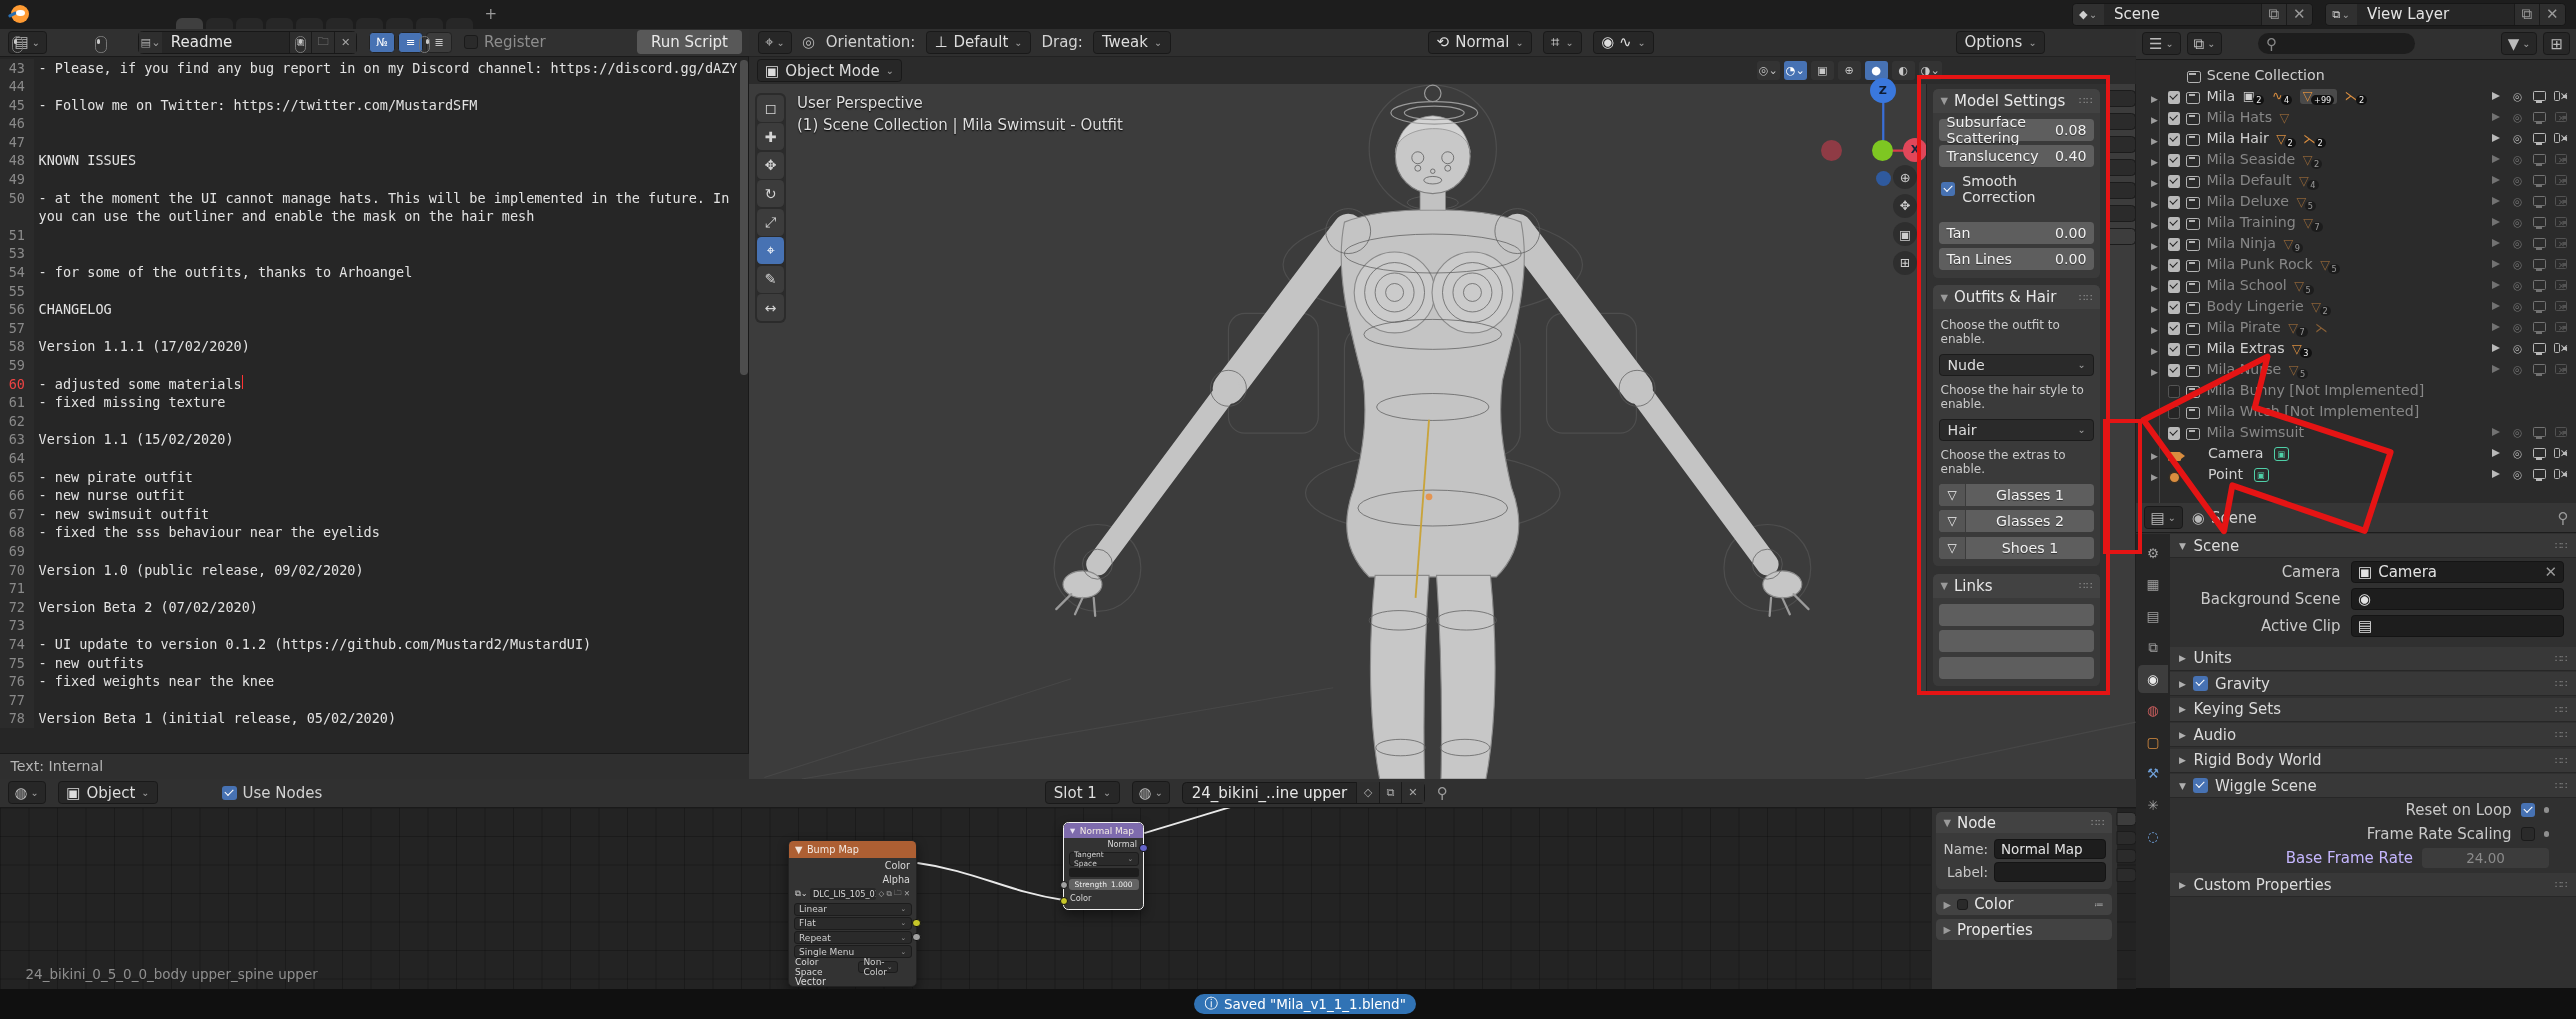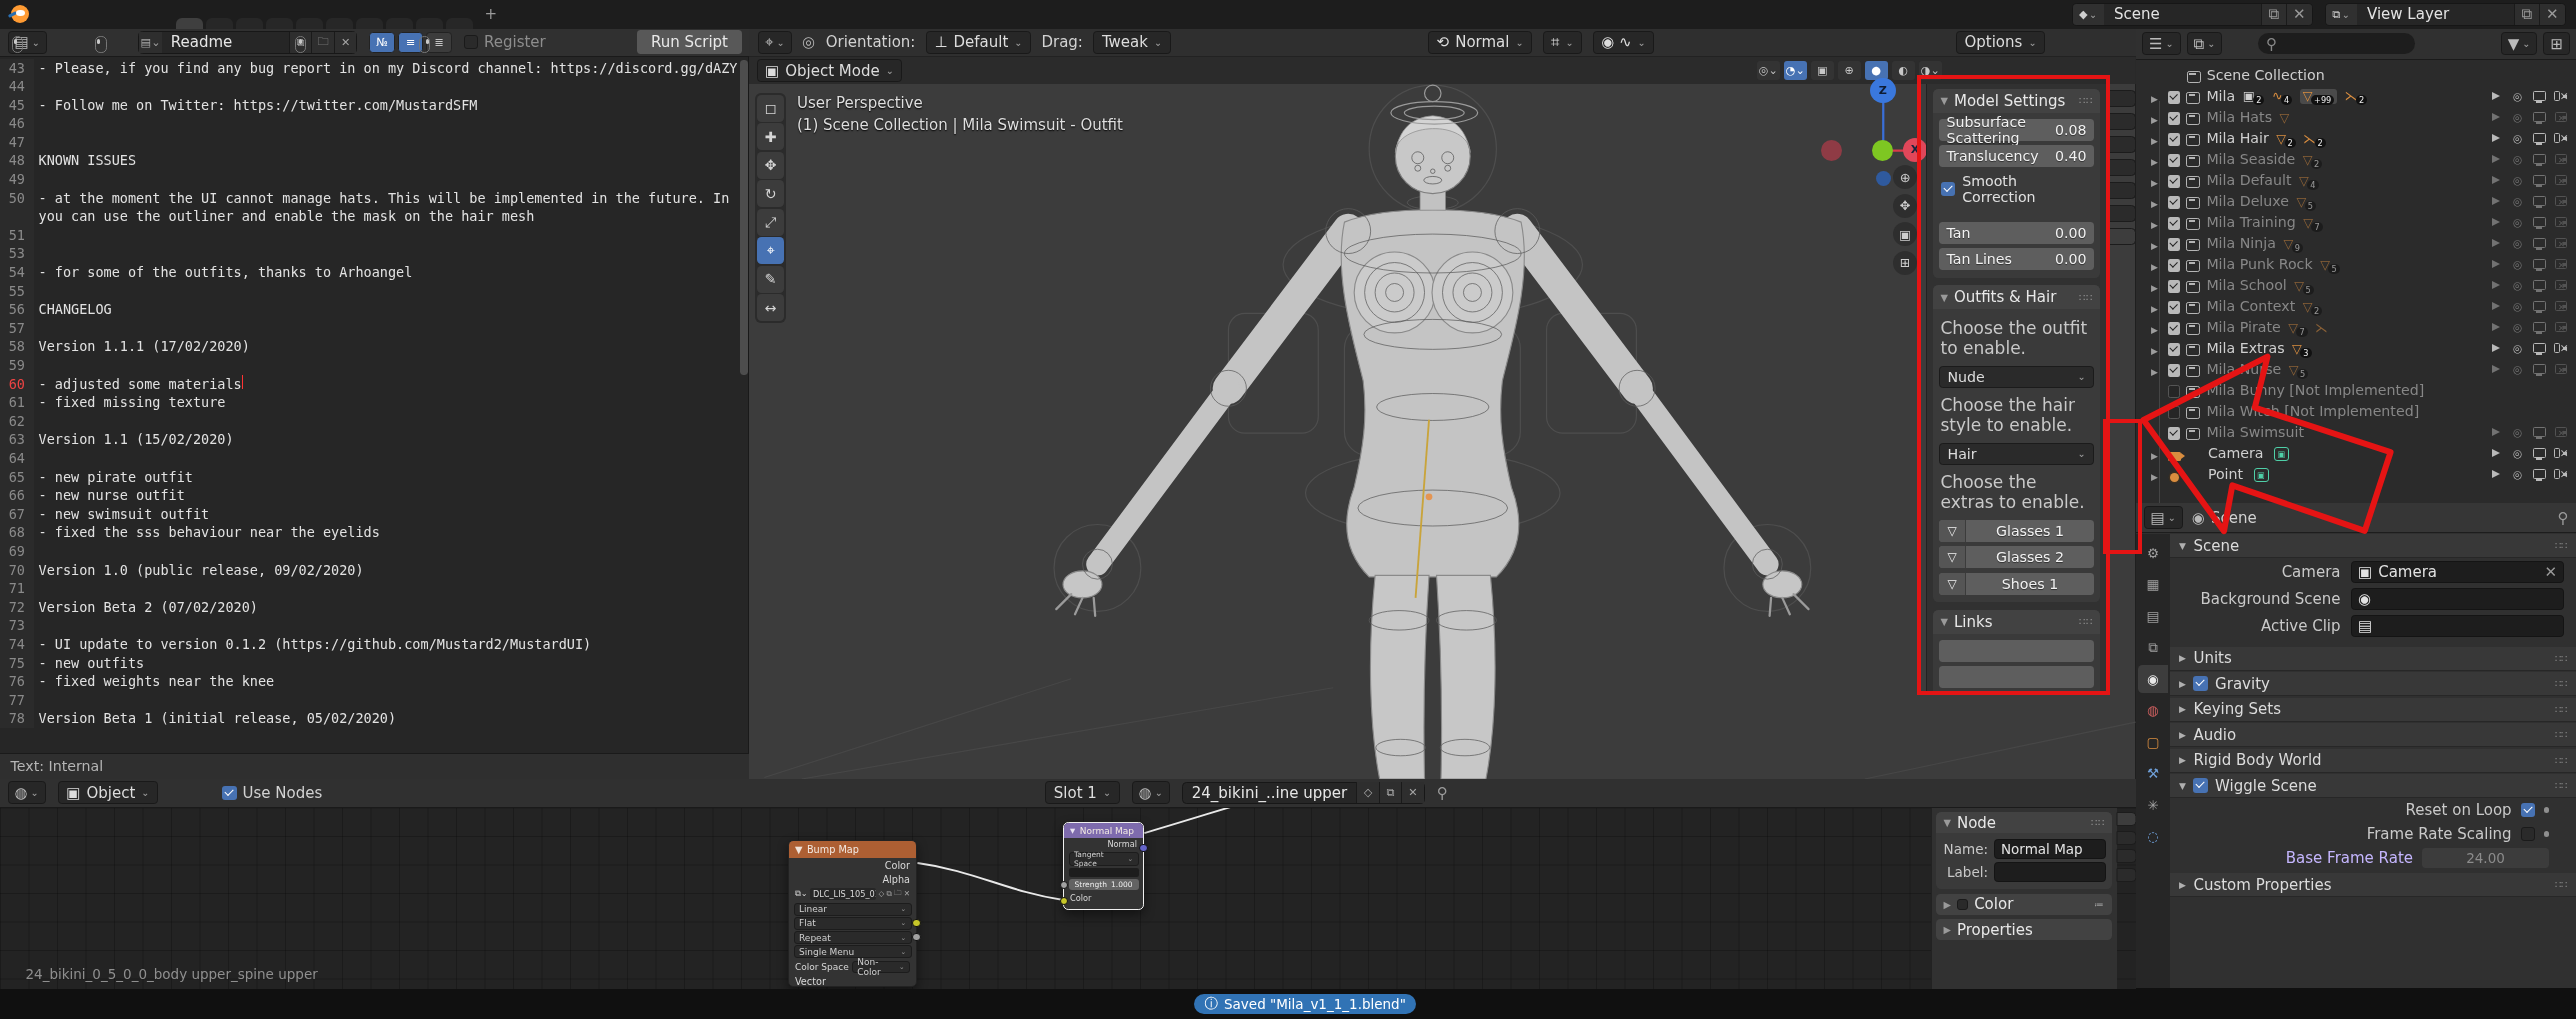--- a/index.html
+++ b/index.html
@@ -76,21 +76,21 @@
   .msec-h .dots { margin-left:auto; color:#9a9a9a; font-size:9.7px; letter-spacing:0.7px; }
   .msec-b { padding:6px 6px 7.5px; display:flex; flex-direction:column; gap:4.5px; }
   .pslider { background:#5e5e5e; border-radius:3.7px; height:22px; display:flex; align-items:center; justify-content:space-between; padding:0 7.5px; color:#f2f2f2; font-size:14.2px; text-shadow:0 0.7px 0.7px #0007; }
   .pdrop { background:#2a2a2a; border:0.7px solid #1b1b1b; border-radius:3.7px; height:22px; display:flex; align-items:center; padding:0 7.5px; color:#dcdcdc; font-size:14.2px; }
   .pdrop .chev { margin-left:auto; }
   .bchk { width:14.2px; height:14.2px; border-radius:3px; background:#4772b3; position:relative; flex:0 0 auto; }
   .bchk::after { content:""; position:absolute; left:3px; top:3px; width:6.7px; height:3.7px; border-left:1.9px solid #fff; border-bottom:1.9px solid #fff; transform:rotate(-45deg); }
   .bchk.off { background:#2a2a2a; border:0.7px solid #1a1a1a; }
   .bchk.off::after { display:none; }
   .chkrow { display:flex; align-items:center; gap:7.5px; color:#e0e0e0; font-size:14.2px; padding:1.5px 1.5px; }
-  .hint { color:#c9c9c9; font-size:17px; padding:3px 1.5px; }
+  .hint { color:#c9c9c9; font-size:12px; padding:3px 1.5px; }
   .xbtn { display:flex; border-radius:3.7px; overflow:hidden; background:#5e5e5e; height:22px; }
   .xbtn .tri { width:27px; display:flex; align-items:center; justify-content:center; color:#f0f0f0; background:#555; border-right:0.7px solid #3c3c3c; font-size:12px; }
   .xbtn .lb { flex:1; display:flex; align-items:center; justify-content:center; color:#f2f2f2; font-size:14.2px; text-shadow:0 0.7px 0.7px #0007; }
   .linkbtn { background:#5e5e5e; border-radius:3.7px; height:22px; display:flex; align-items:center; justify-content:center; color:#f2f2f2; font-size:14.2px; text-shadow:0 0.7px 0.7px #0007; }
   #mtabs { left:2106px; top:84px; width:30px; height:608px; display:flex; flex-direction:column; gap:6px; padding-top:6px; }
   .vtab { writing-mode:vertical-rl; transform:rotate(180deg); background:#2b2b2b; border:0.7px solid #1c1c1c; border-radius:4.5px 0 0 4.5px; color:#b9b9b9; display:flex; align-items:center; justify-content:center; padding:7.5px 1.5px; font-size:13.5px; white-space:nowrap; }
   .vtab.active { background:#3d3d3d; color:#ededed; }
 
   
   #outliner { left:2136px; top:28.5px; width:440px; height:475px; background:#2b2b2b; box-shadow:inset 0 -0.7px 0 #141414; }
@@ -942,21 +942,21 @@
             <span class="ri i-mon"></span>
             <span class="ri i-cam">
               <i>✕</i>
             </span>
           </span>
         </div><div class="ol-row dim cam-off">
           <span class="ol-exp"></span>
           <span class="ol-chk"></span>
 
           <span class="ol-ico"></span>
-          <span class="ol-label">Mila Context</span>
+          <span class="ol-label">Body Lingerie</span>
           <span class="ol-badges">
 
           <span class="badge k-mesh">
                 <span class="b-g">▽</span>
                 <span class="b-n">2</span>
               </span>
           </span>
 
           <span class="ol-right">
             <span class="ri i-sel"></span>
@@ -1305,21 +1305,21 @@
           <span class="chev">⌄</span>
         </div><div class="n-drop">
           <span>Repeat</span>
           <span class="chev">⌄</span>
         </div><div class="n-drop">
           <span>Single Menu</span>
           <span class="chev">⌄</span>
         </div></span>
     <div class="n-row" style="height:15px; gap:3px">
       <span style="font-size:9px">Color Space</span>
-      <span class="n-drop" style="flex:1;margin:0">
+      <span class="n-drop" style="flex:1;margin:12px">
           <span>Non-Color</span>
           <span class="chev">⌄</span>
         </span>
     </div>
     <div class="n-row" style="height:14.2px">
         <span>Vector</span>
       </div>
     <span class="sock" style="right:-4.5px; top:78px; background:#c7c729"></span>
     <span class="sock" style="right:-4.5px; top:92px; background:#a1a1a1"></span>
     

